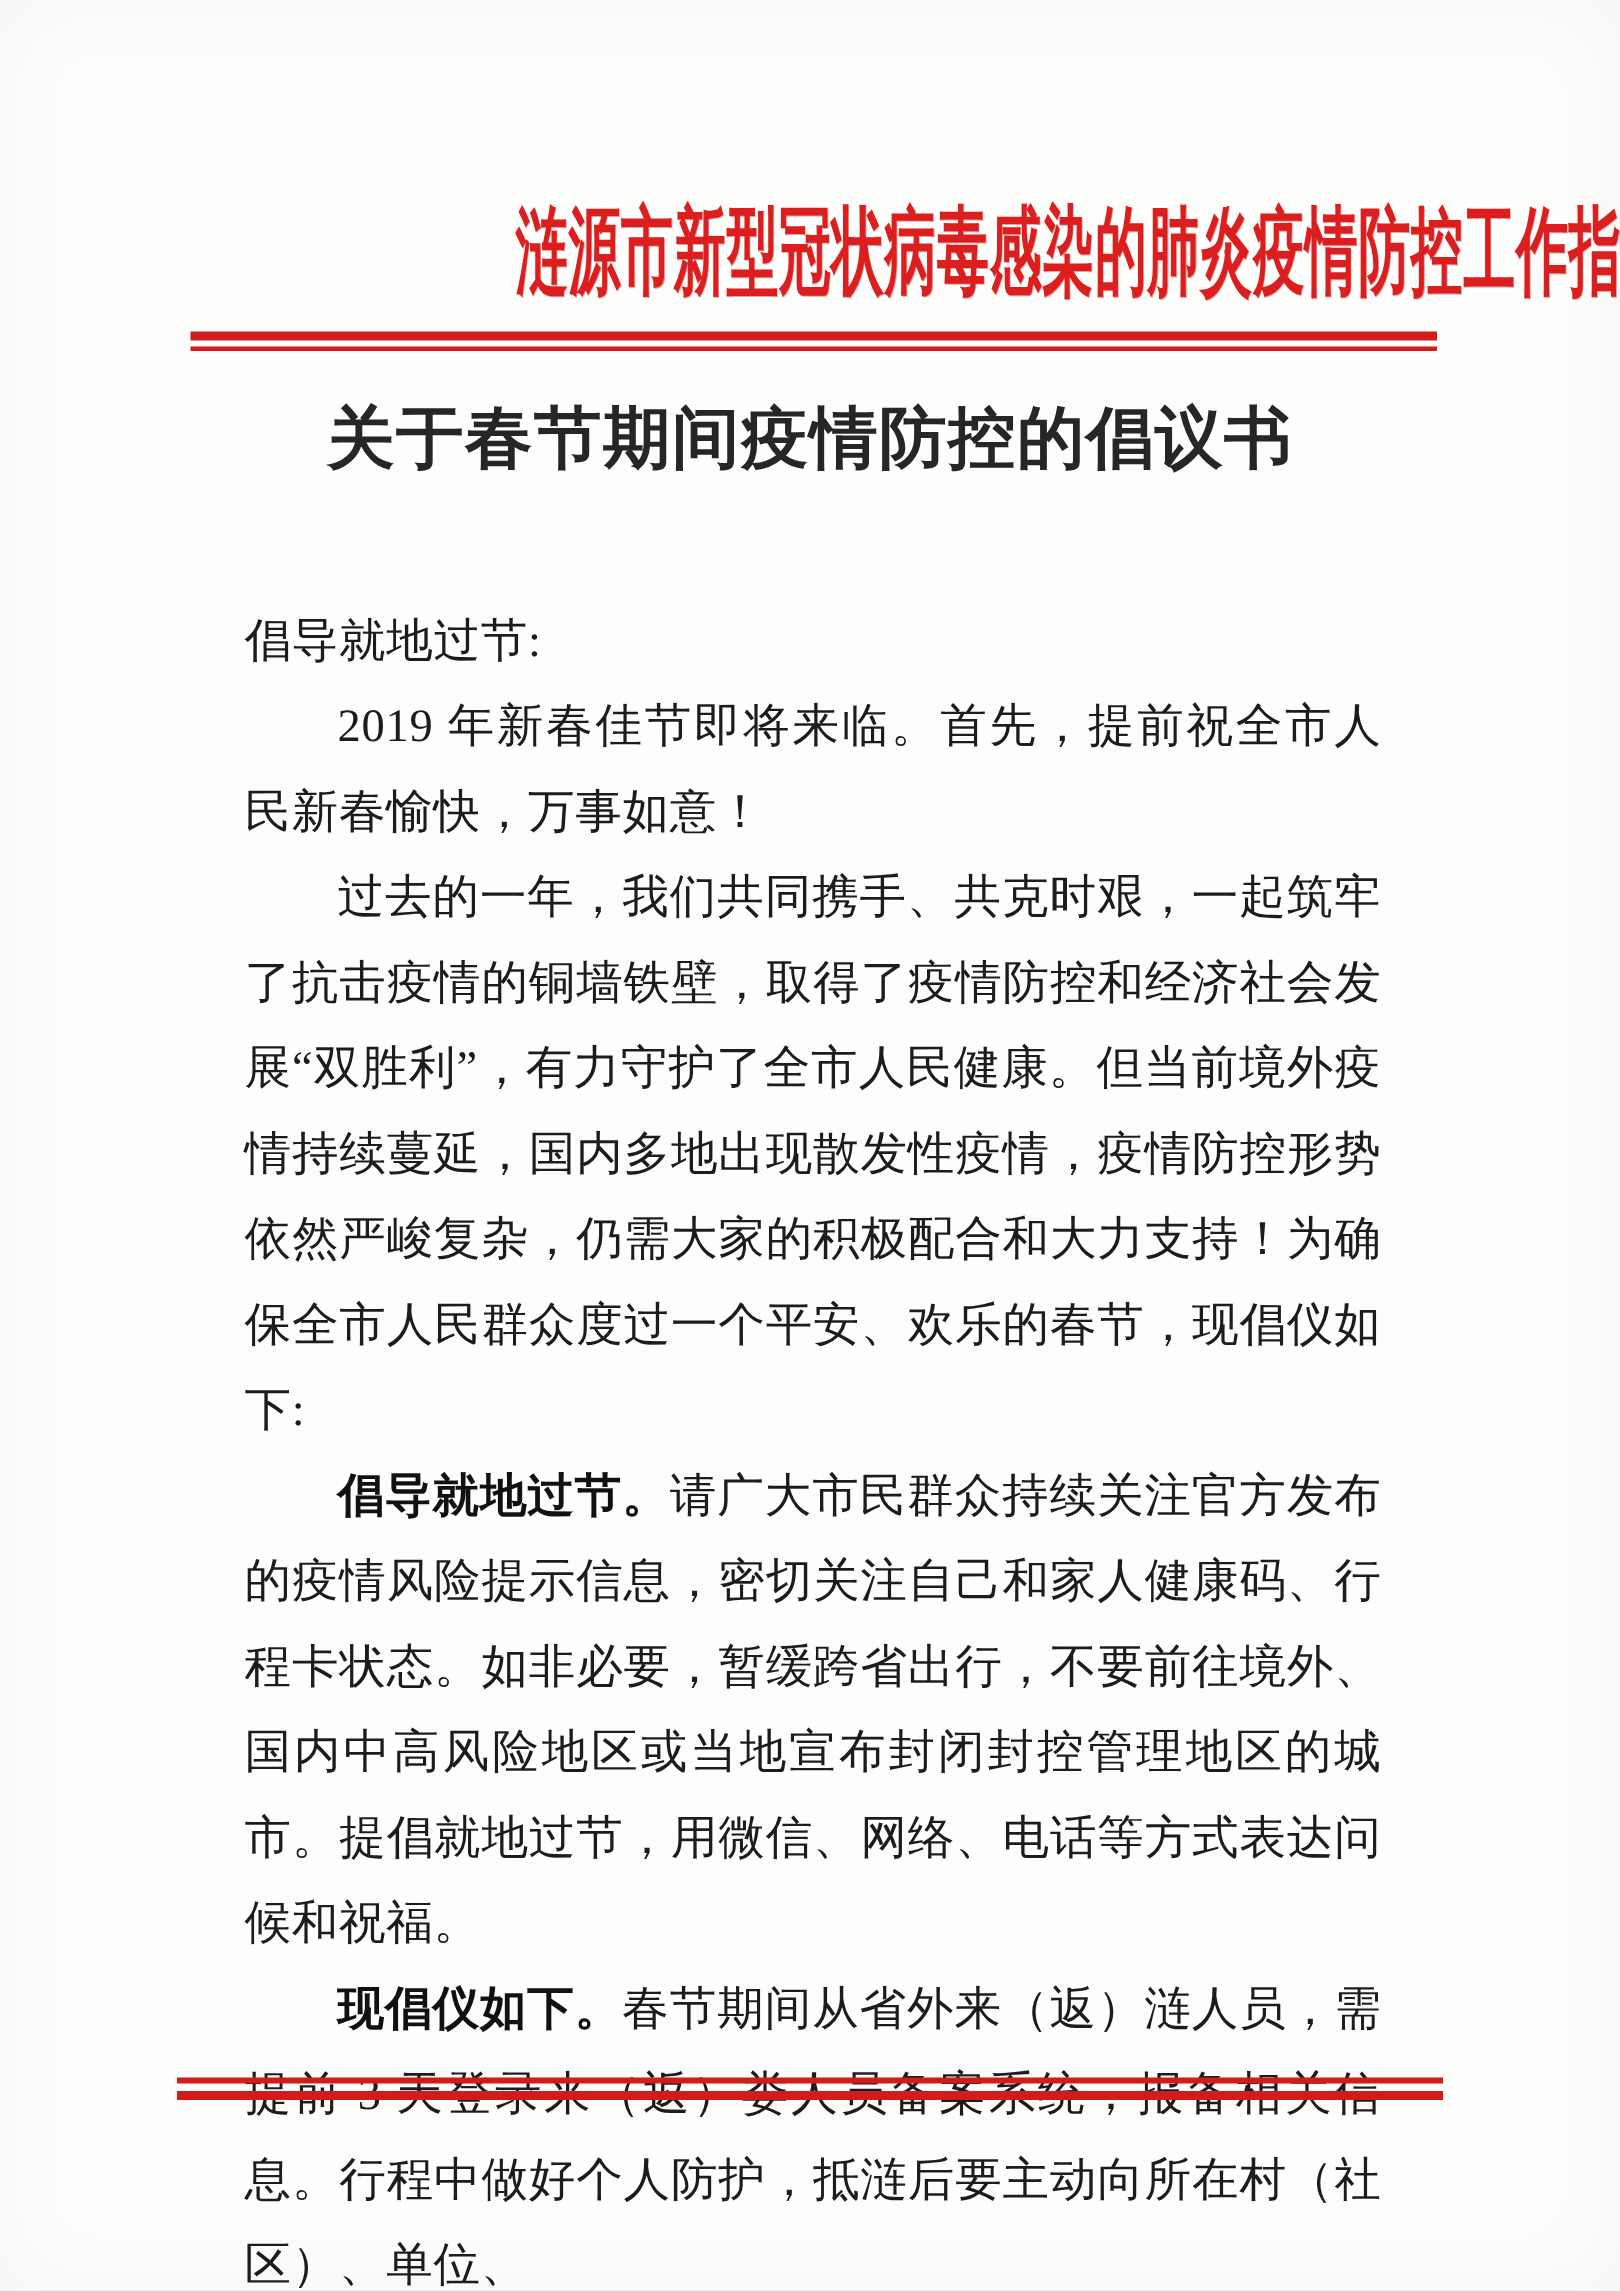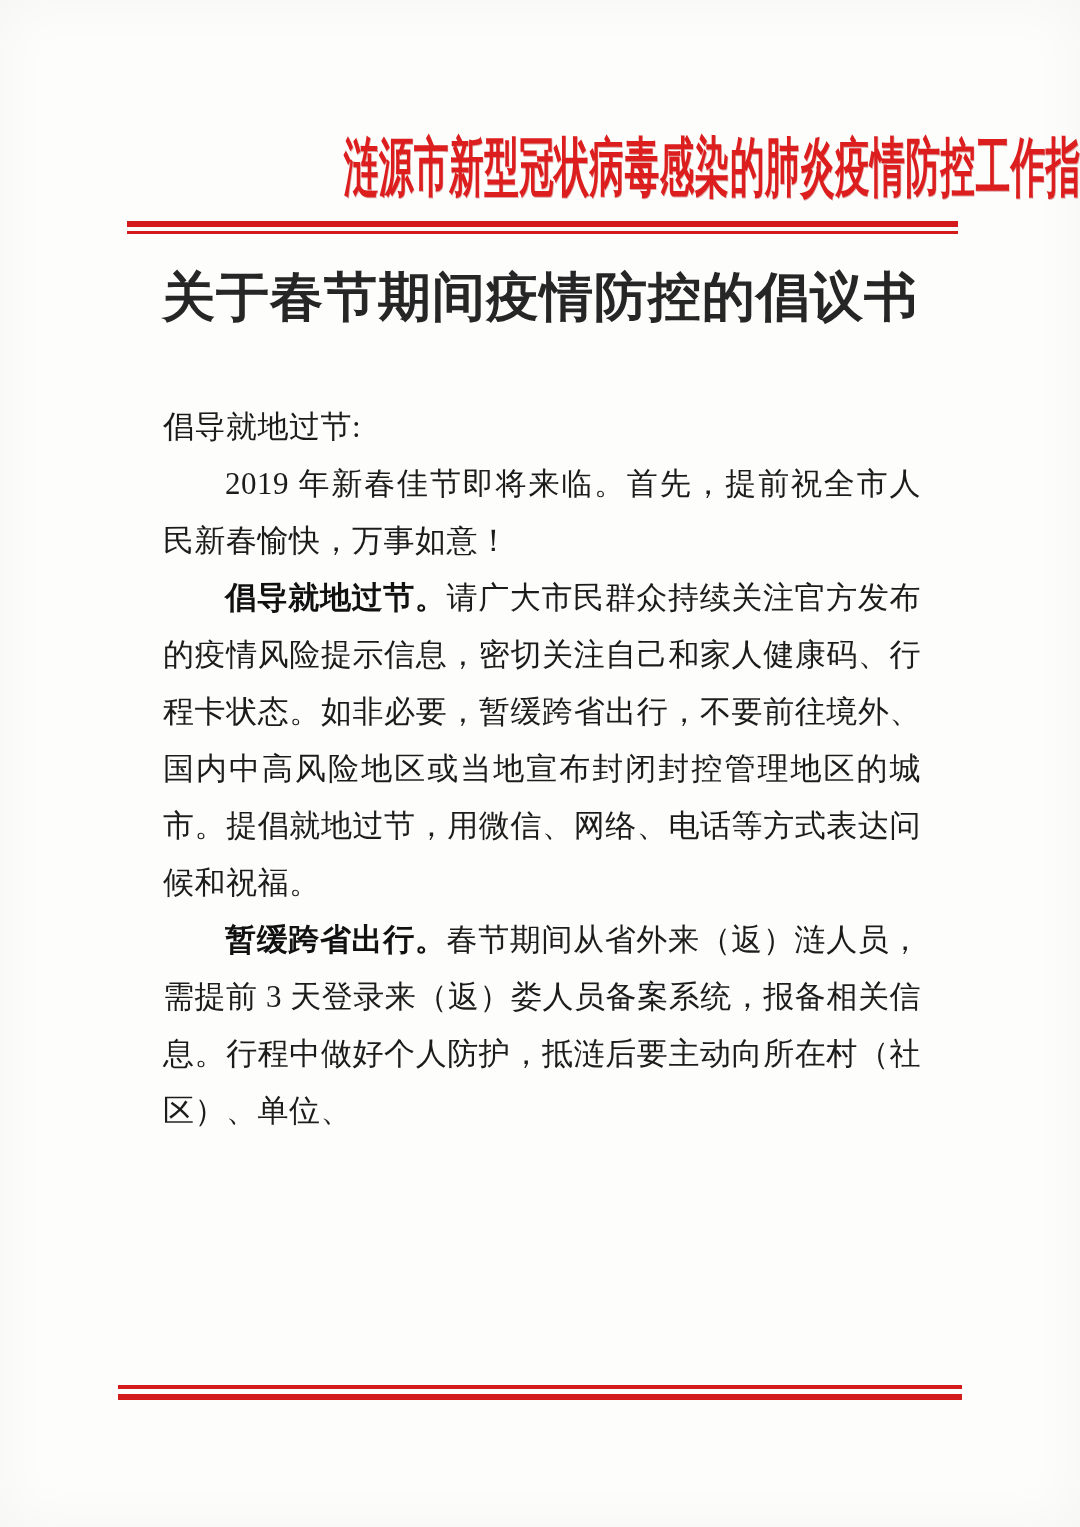--- a/index.html
+++ b/index.html
@@ -65,21 +65,21 @@
   
   .doc-title {
     position: absolute;
     top: 262px;
     left: 0;
     right: 0;
     margin: 0;
     text-align: center;
     font-family: "Liberation Serif", "DejaVu Serif", serif;
     font-weight: 700;
-    font-size: 53px;
+    font-size: 45px;
     letter-spacing: 1px;
     color: #262626;
   }
 
   
   .body {
     position: absolute;
     top: 398px;
     left: 163px;
     width: 758px;
@@ -114,22 +114,23 @@
     <div class="rule-gap"></div>
     <div class="rule thin"></div>
   </div>
 
   <h1 class="doc-title">关于春节期间疫情防控的倡议书</h1>
 
   <div class="body">
     <p class="salutation">倡导就地过节:</p>
     <div>
         <p class="indent"><span class="run">2019 年新春佳节即将来临。首先，提前祝全市人民新春愉快，万事如意！</span></p>
+        <p class="indent"><span class="run">过去的一年，我们共同携手、共克时艰，一起筑牢了抗击疫情的铜墙铁壁，取得了疫情防控和经济社会发展“双胜利”，有力守护了全市人民健康。但当前境外疫情持续蔓延，国内多地出现散发性疫情，疫情防控形势依然严峻复杂，仍需大家的积极配合和大力支持！为确保全市人民群众度过一个平安、欢乐的春节，现倡仪如下:</span></p>
         <p class="indent"><span class="run bold-lead">倡导就地过节。</span><span class="run">请广大市民群众持续关注官方发布的疫情风险提示信息，密切关注自己和家人健康码、行程卡状态。如非必要，暂缓跨省出行，不要前往境外、国内中高风险地区或当地宣布封闭封控管理地区的城市。提倡就地过节，用微信、网络、电话等方式表达问候和祝福。</span></p>
-        <p class="indent"><span class="run bold-lead">暂缓跨省出行。</span><span class="run">春节期间从省外来（返）涟人员，需提前 3 天登录来（返）娄人员备案系统，报备相关信息。行程中做好个人防护，抵涟后要主动向所在村（社区）、单位、</span></p>
+        <p class="indent"><span class="run bold-lead">现倡仪如下。</span><span class="run">春节期间从省外来（返）涟人员，需提前 3 天登录来（返）娄人员备案系统，报备相关信息。行程中做好个人防护，抵涟后要主动向所在村（社区）、单位、</span></p>
       </div>
   </div>
 
   <div class="rule-bottom">
     <div class="rule thin"></div>
     <div class="rule-gap"></div>
     <div class="rule thick"></div>
   </div>
 
 </div>

